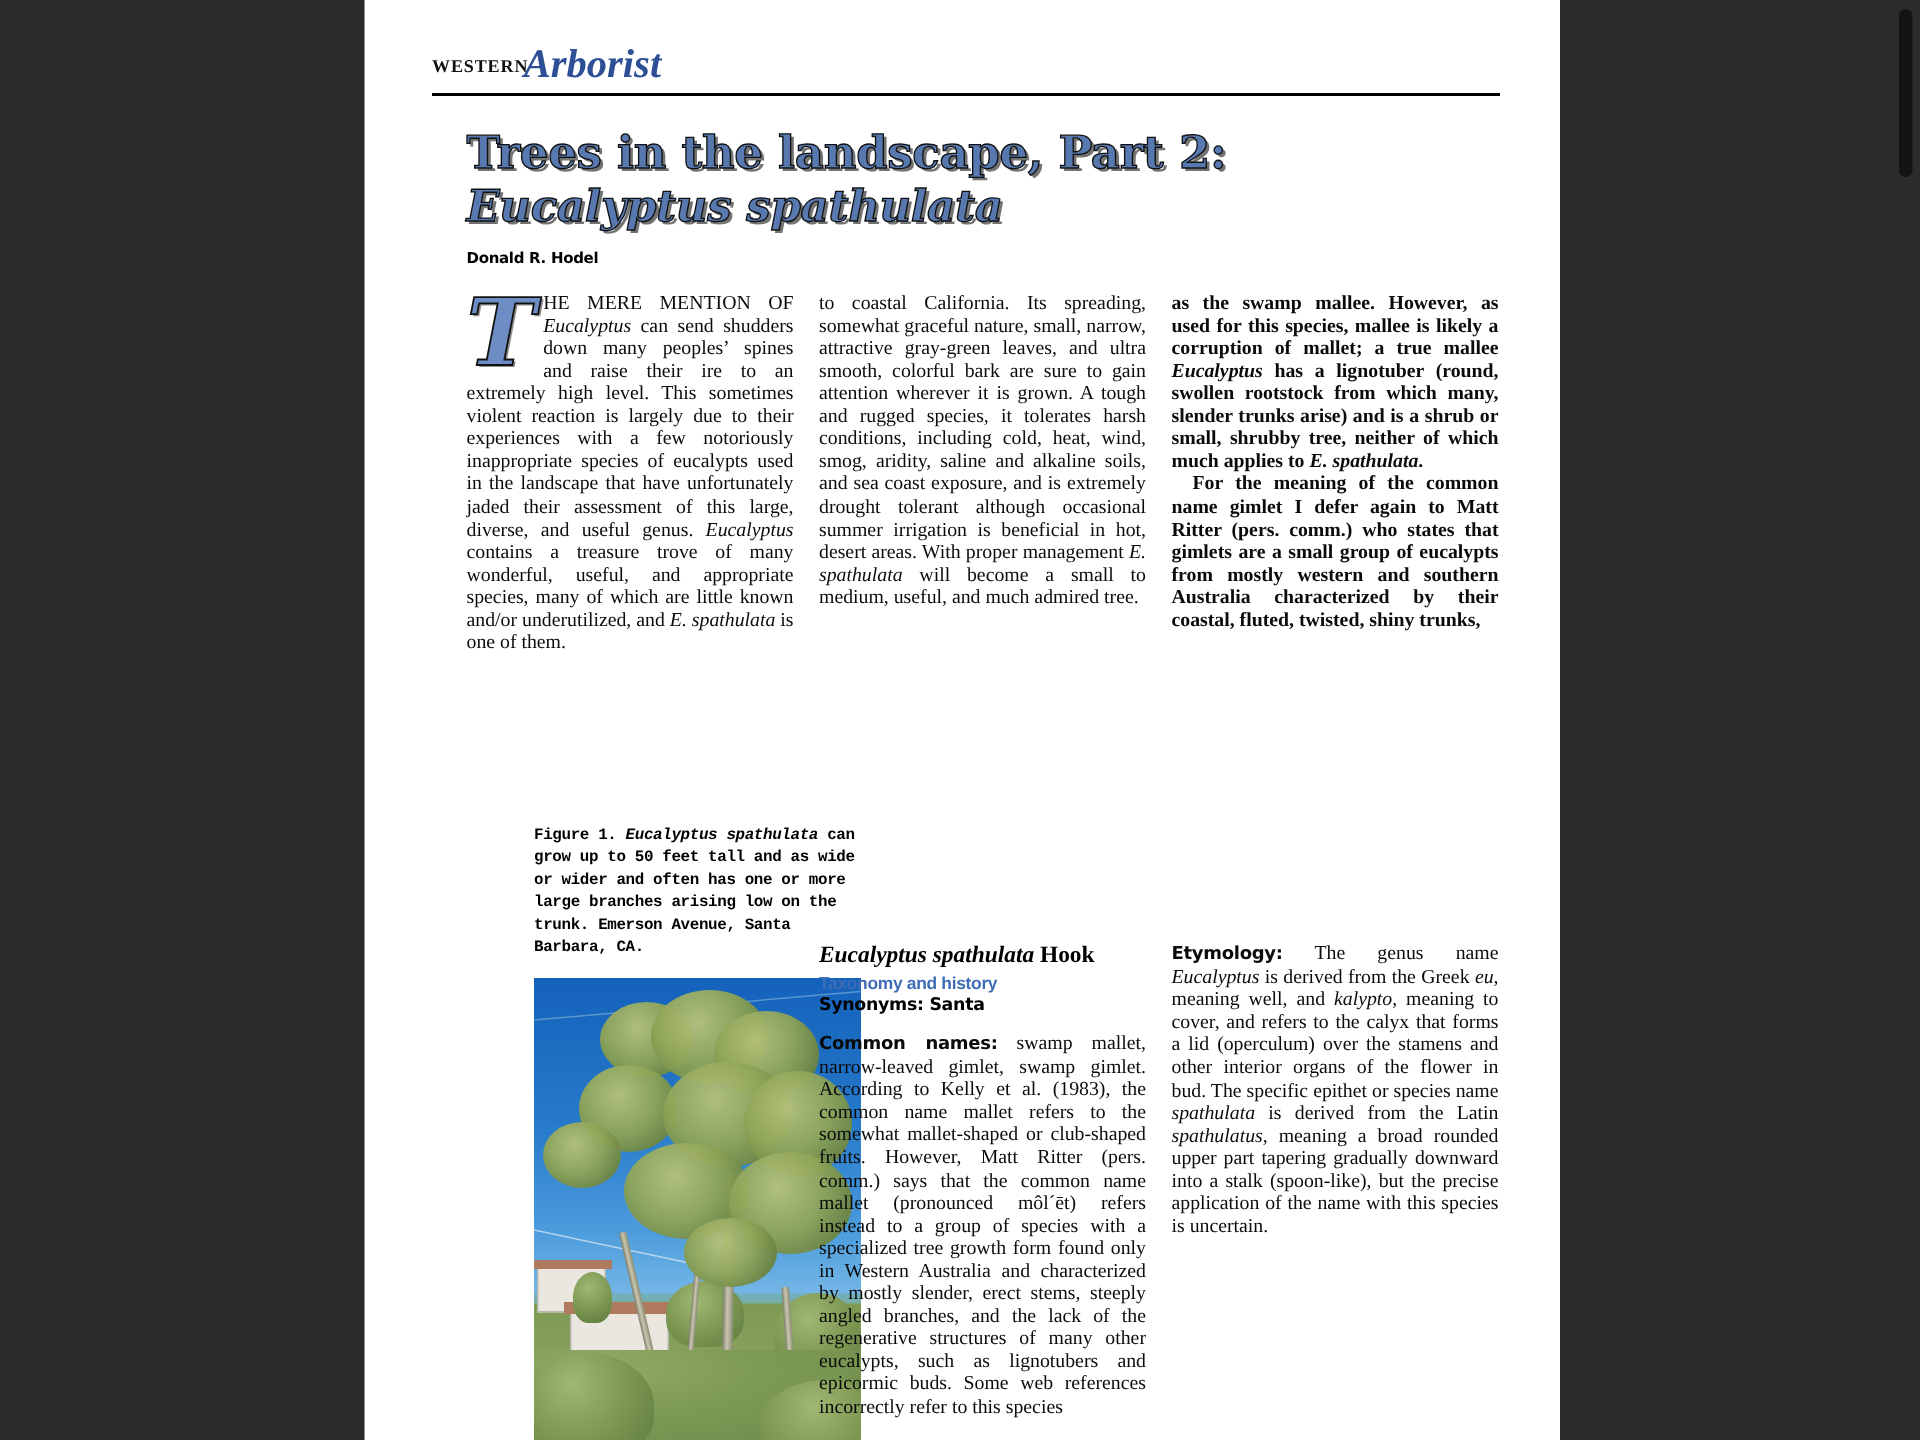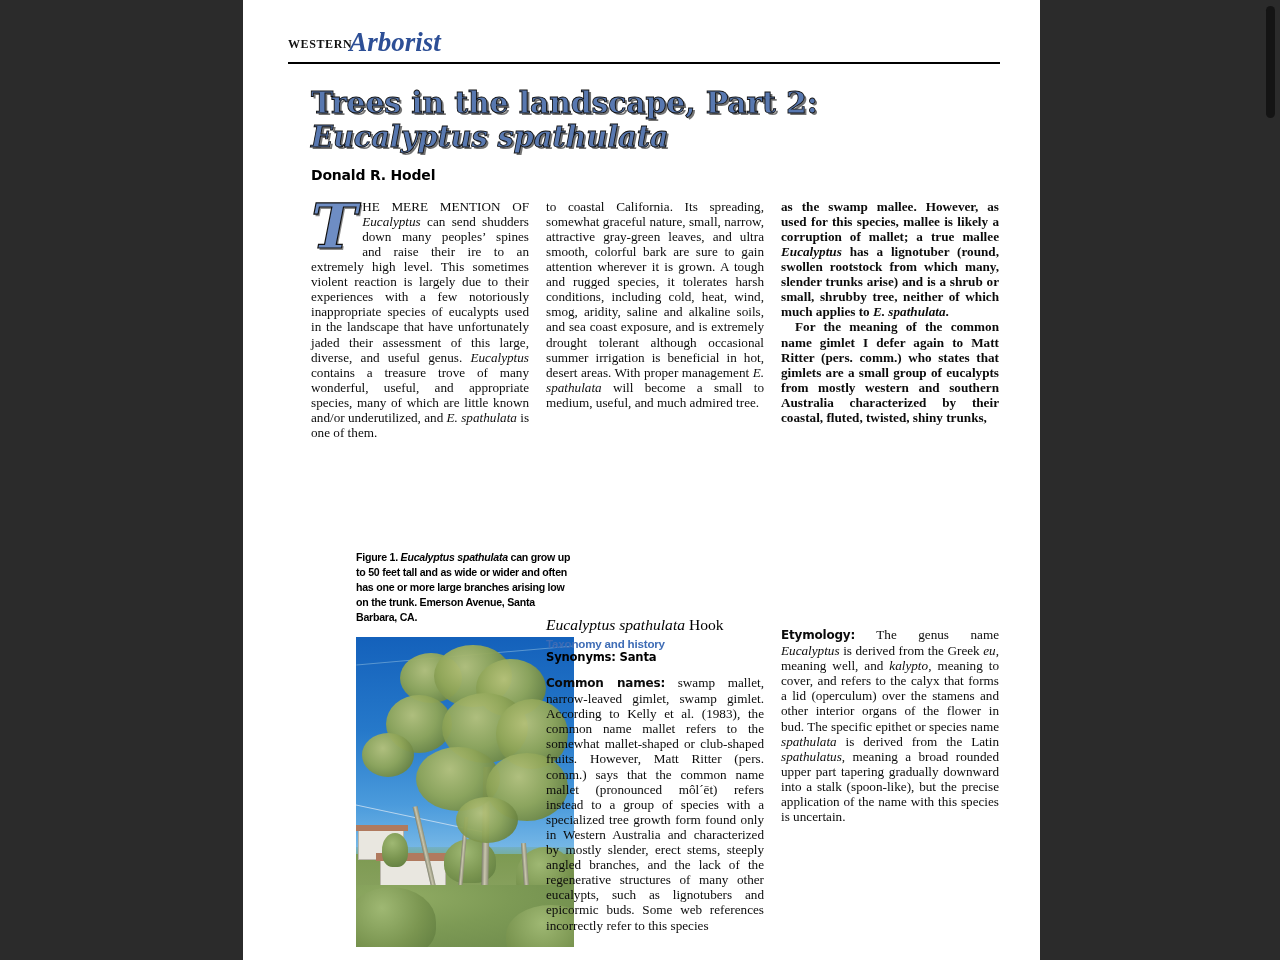--- a/index.html
+++ b/index.html
@@ -82,21 +82,21 @@
     white-space: nowrap;
   }
   .headline.line2 {
     font-style: italic;
     font-size: 29px;
     margin-top: 1px;
   }
   .byline {
     font-family: "DejaVu Sans", sans-serif;
     font-weight: 700;
-    font-size: 14px;
+    font-size: 10px;
     color: #000;
     margin-top: 13px;
     padding-left: 23px;
     letter-spacing: -0.2px;
   }
 
   
   .cols {
     position: relative;
     margin-top: 16px;
@@ -136,21 +136,21 @@
     line-height: 0.78;
     color: #6e8dc4;
     -webkit-text-stroke: 1.2px #111;
     text-shadow: 1.5px 1.5px 0 rgba(0,0,0,0.45);
     margin: 4px 3px 0 0;
     padding-right: 2px;
   }
 
   
   .figcaption {
-    font-family: Liberation Sans, sans-serif;
+    font-family: Liberation Mono, monospace;
     font-weight: 700;
     font-size: 10.6px;
     line-height: 15px;
     color: #000;
     letter-spacing: -0.25px;
   }
   .figcaption .it { font-style: italic; }
 
   
   .photo {
@@ -210,24 +210,24 @@
     color: #3e63a8;
     text-align: justify;
     text-justify: inter-word;
     padding: 13px 2px 9px 16px;
     margin: 0;
   }
 
   
   .species-head {
     font-family: "Liberation Serif", serif;
-    font-weight: 400;
+    font-weight: 700;
     font-size: 15.6px;
     color: #000;
-    margin: 0 0 3px 0;
+    margin: 12px 0 3px 0;
   }
   .species-head .it { font-style: italic; }
   .sub-blue {
     font-family: Liberation Sans, sans-serif;
     font-weight: 700;
     font-size: 11.6px;
     color: #3e6cb5;
     margin: 0;
     letter-spacing: -0.2px;
   }

